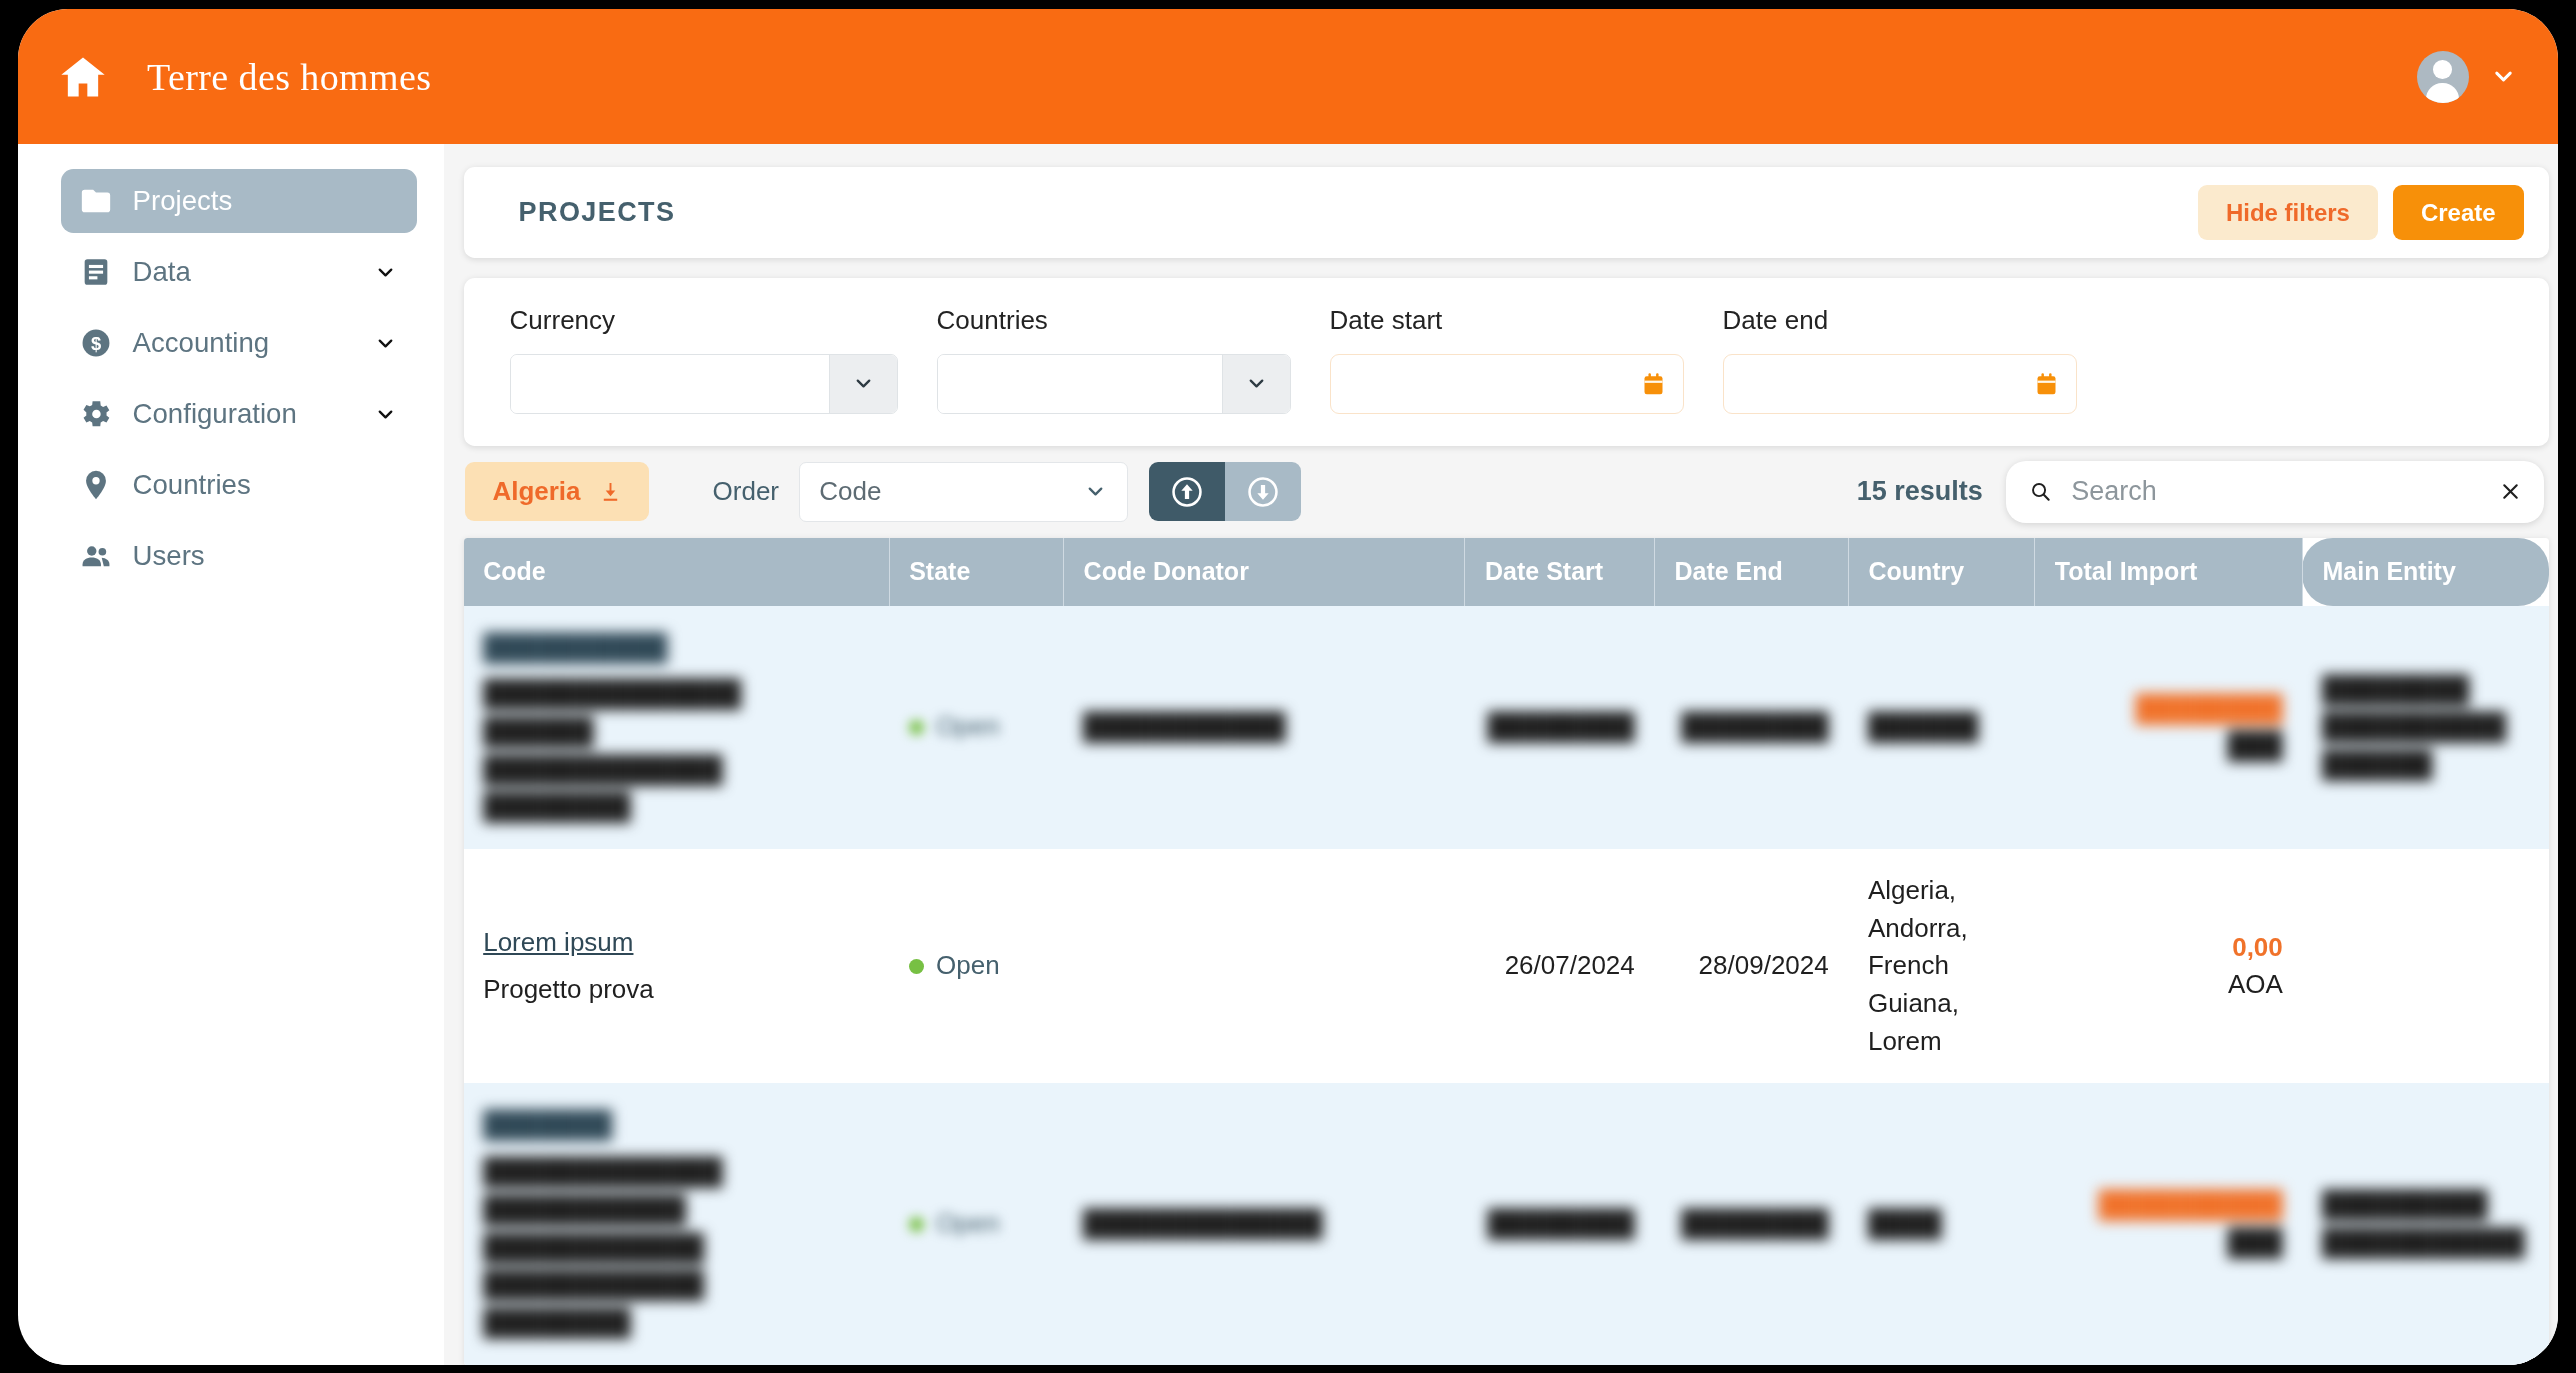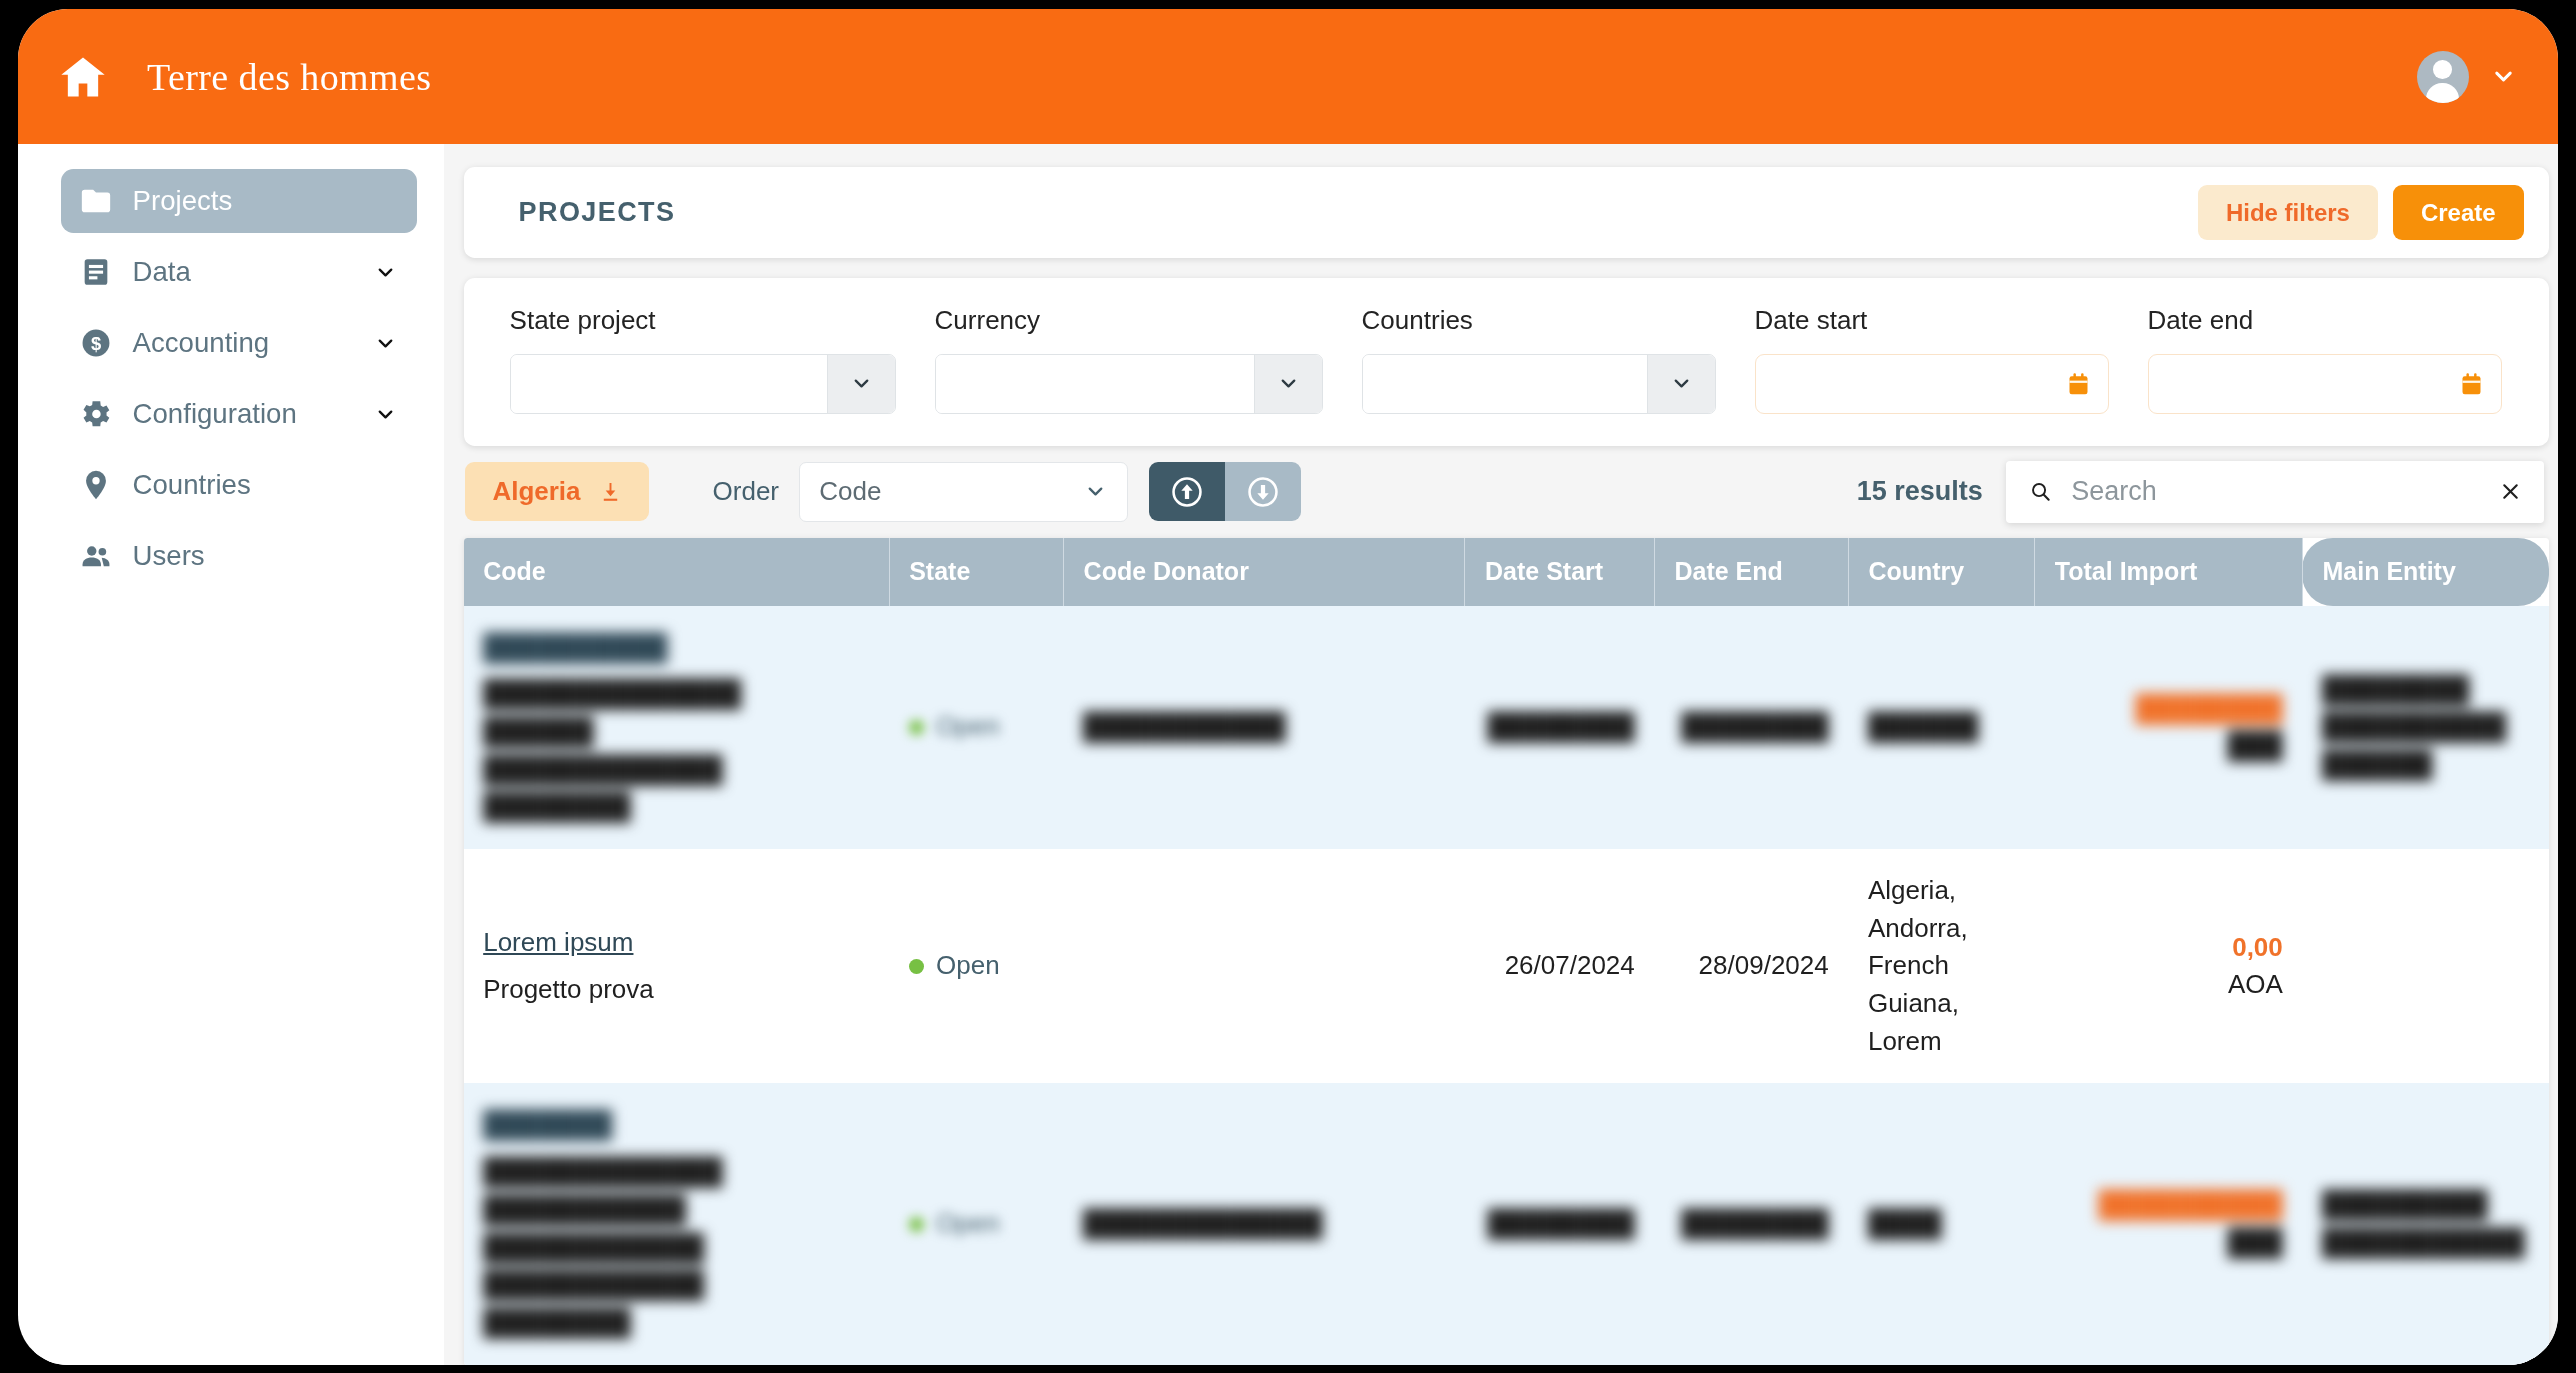--- a/index.html
+++ b/index.html
@@ -176,21 +176,21 @@
   }
   .sort-asc  { background: #3f5a68; }
   .sort-desc { background: #a8bac6; }
   .sort-ico  { width: 34px; height: 34px; }
   .results-count {
     margin-left: auto; font-size: 27px; font-weight: 700; color: #45606d;
     margin-right: 23px;
   }
   .search-wrap {
     width: 538px; height: 62px; background: #fff;
-    border-radius: 4px; box-shadow: 0 1.8px 7.1px rgba(0,0,0,0.13);
+    border-radius: 20px; box-shadow: 0 1.8px 7.1px rgba(0,0,0,0.13);
     display: flex; align-items: center; padding: 0 21.3px 0 23px;
   }
   .search-ico { width: 23px; height: 23px; flex: none; }
   .search-input {
     flex: 1; border: none; outline: none; background: transparent;
     font-size: 27px; color: #232323; margin-left: 19.6px;
     font-family: "Liberation Sans", sans-serif;
   }
   .search-input::placeholder { color: #8d969c; }
   .clear-ico { width: 23px; height: 23px; flex: none; }
@@ -333,31 +333,20 @@
       <div class="card panel-head">
         <div class="panel-title">PROJECTS</div>
         <div class="panel-actions">
           <button class="btn btn-soft">Hide filters</button>
           <button class="btn btn-primary">Create</button>
         </div>
       </div>
 
       <div class="card filter-card">
 
-        <div class="filter-group w-state">
-          <div class="filter-label">State project</div>
-          <div class="select-box">
-            <div class="sel-input"></div>
-            <div class="sel-btn">
-              <svg class="chev-dark" viewBox="0 0 24 24">
-                <path fill="none" stroke="#2e3b43" stroke-width="2.4" stroke-linecap="round" stroke-linejoin="round" d="M6 9l6 6 6-6"></path>
-              </svg>
-            </div>
-          </div>
-        </div>
 
         <div class="filter-group w-curr">
           <div class="filter-label">Currency</div>
           <div class="select-box">
             <div class="sel-input"></div>
             <div class="sel-btn">
               <svg class="chev-dark" viewBox="0 0 24 24">
                 <path fill="none" stroke="#2e3b43" stroke-width="2.4" stroke-linecap="round" stroke-linejoin="round" d="M6 9l6 6 6-6"></path>
               </svg>
             </div>

